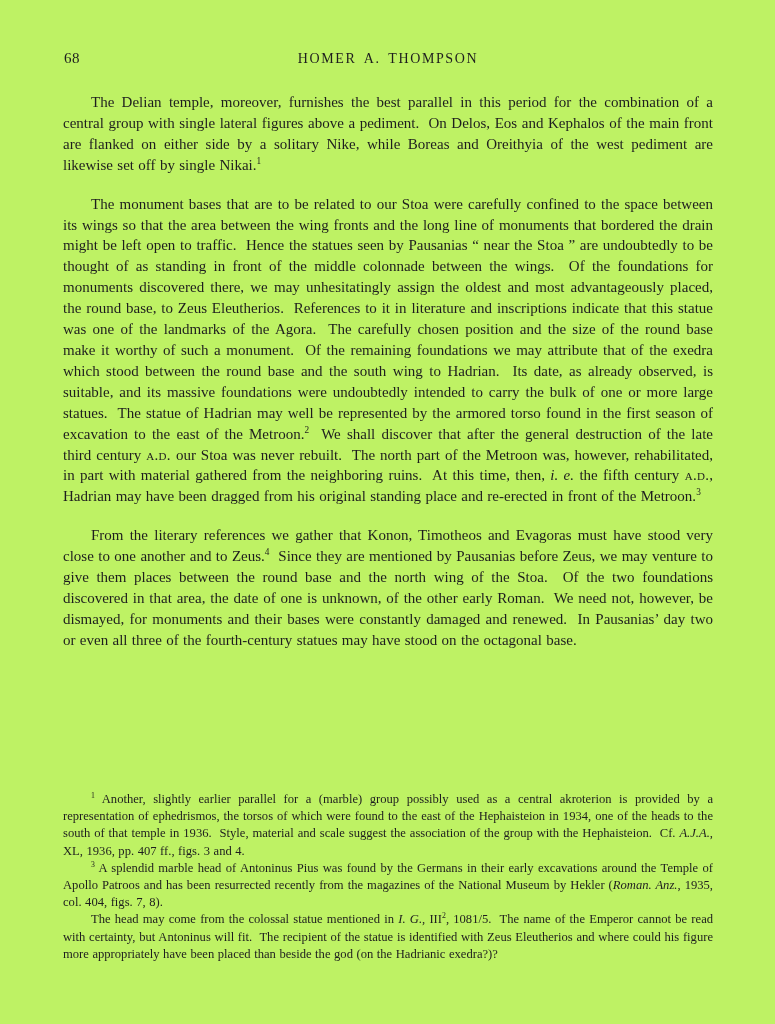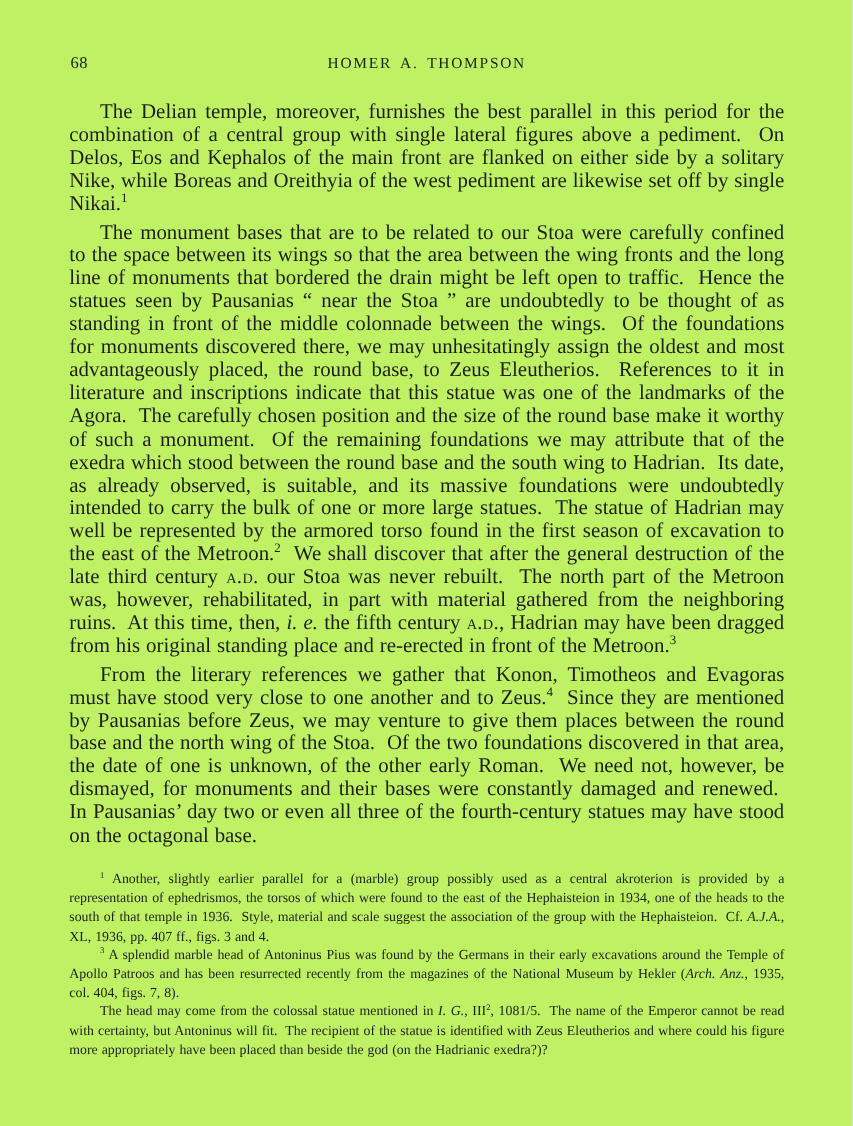--- a/index.html
+++ b/index.html
@@ -38,31 +38,31 @@
     text-align: center;
     font-size: 14px;
     letter-spacing: 1.6px;
     word-spacing: 3px;
   }
   .body {
     position: absolute;
     top: 92px;
     left: 63px;
     width: 650px;
-    font-size: 19px;
+    font-size: 15px;
     line-height: 20.9px;
     text-align: justify;
     word-spacing: 0.6px;
   }
   .para {
     margin: 0;
     text-indent: 28px;
   }
   .para + .para {
-    margin-top: 5px;
+    margin-top: 18px;
   }
   .footnotes {
     position: absolute;
     top: 791px;
     left: 63px;
     width: 650px;
     font-size: 12.6px;
     line-height: 17.2px;
     text-align: justify;
     word-spacing: 0.4px;
@@ -95,17 +95,17 @@
   </div>
 
   <div class="body">
     <p class="para"><span>The Delian temple, moreover, furnishes the best parallel in this period for the combination of a central group with single lateral figures above a pediment.&nbsp; On Delos, Eos and Kephalos of the main front are flanked on either side by a solitary Nike, while Boreas and Oreithyia of the west pediment are likewise set off by single Nikai.</span><span class="sup">1</span></p>
     <p class="para"><span>The monument bases that are to be related to our Stoa were carefully confined to the space between its wings so that the area between the wing fronts and the long line of monuments that bordered the drain might be left open to traffic.&nbsp; Hence the statues seen by Pausanias “ near the Stoa ” are undoubtedly to be thought of as standing in front of the middle colonnade between the wings.&nbsp; Of the foundations for monuments discovered there, we may unhesitatingly assign the oldest and most advantageously placed, the round base, to Zeus Eleutherios.&nbsp; References to it in literature and inscriptions indicate that this statue was one of the landmarks of the Agora.&nbsp; The carefully chosen position and the size of the round base make it worthy of such a monument.&nbsp; Of the remaining foundations we may attribute that of the exedra which stood between the round base and the south wing to Hadrian.&nbsp; Its date, as already observed, is suitable, and its massive foundations were undoubtedly intended to carry the bulk of one or more large statues.&nbsp; The statue of Hadrian may well be represented by the armored torso found in the first season of excavation to the east of the Metroon.</span><span class="sup">2</span><span>&nbsp; We shall discover that after the general destruction of the late third century </span><span class="sc">a.d.</span><span> our Stoa was never rebuilt.&nbsp; The north part of the Metroon was, however, rehabilitated, in part with material gathered from the neighboring ruins.&nbsp; At this time, then, </span><span class="it">i. e.</span><span> the fifth century </span><span class="sc">a.d.</span><span>, Hadrian may have been dragged from his original standing place and re-erected in front of the Metroon.</span><span class="sup">3</span></p>
     <p class="para"><span>From the literary references we gather that Konon, Timotheos and Evagoras must have stood very close to one another and to Zeus.</span><span class="sup">4</span><span>&nbsp; Since they are mentioned by Pausanias before Zeus, we may venture to give them places between the round base and the north wing of the Stoa.&nbsp; Of the two foundations discovered in that area, the date of one is unknown, of the other early Roman.&nbsp; We need not, however, be dismayed, for monuments and their bases were constantly damaged and renewed.&nbsp; In Pausanias’ day two or even all three of the fourth-century statues may have stood on the octagonal base.</span></p>
   </div>
 
   <div class="footnotes">
     <p class="fn"><span class="sup">1</span><span> Another, slightly earlier parallel for a (marble) group possibly used as a central akroterion is provided by a representation of ephedrismos, the torsos of which were found to the east of the Hephaisteion in 1934, one of the heads to the south of that temple in 1936.&nbsp; Style, material and scale suggest the association of the group with the Hephaisteion.&nbsp; Cf. </span><span class="it">A.J.A.</span><span>, XL, 1936, pp. 407 ff., figs. 3 and 4.</span></p>
-    <p class="fn"><span class="sup">3</span><span> A splendid marble head of Antoninus Pius was found by the Germans in their early excavations around the Temple of Apollo Patroos and has been resurrected recently from the magazines of the National Museum by Hekler (</span><span class="it">Arch. Anz.</span><span>, 1935, col. 404, figs. 7, 8).</span></p>
+    <p class="fn"><span class="sup">3</span><span> A splendid marble head of Antoninus Pius was found by the Germans in their early excavations around the Temple of Apollo Patroos and has been resurrected recently from the magazines of the National Museum by Hekler (</span><span class="it">Roman. Anz.</span><span>, 1935, col. 404, figs. 7, 8).</span></p>
     <p class="fn"><span>The head may come from the colossal statue mentioned in </span><span class="it">I. G.</span><span>, III</span><span class="sup">2</span><span>, 1081/5.&nbsp; The name of the Emperor cannot be read with certainty, but Antoninus will fit.&nbsp; The recipient of the statue is identified with Zeus Eleutherios and where could his figure more appropriately have been placed than beside the god (on the Hadrianic exedra?)?</span></p>
   </div>
 
 </div>
 
 </body></html>

